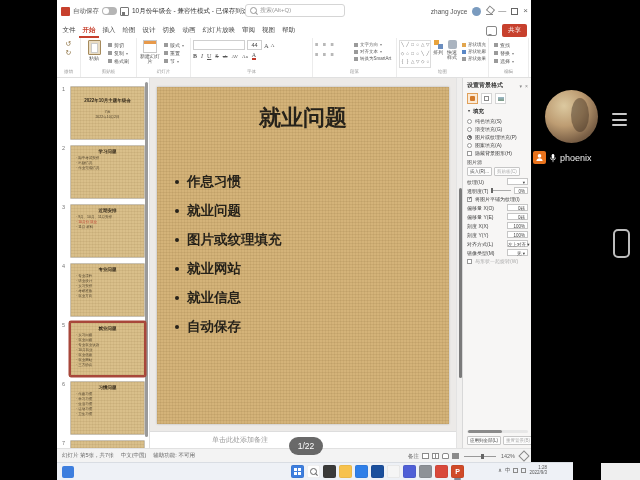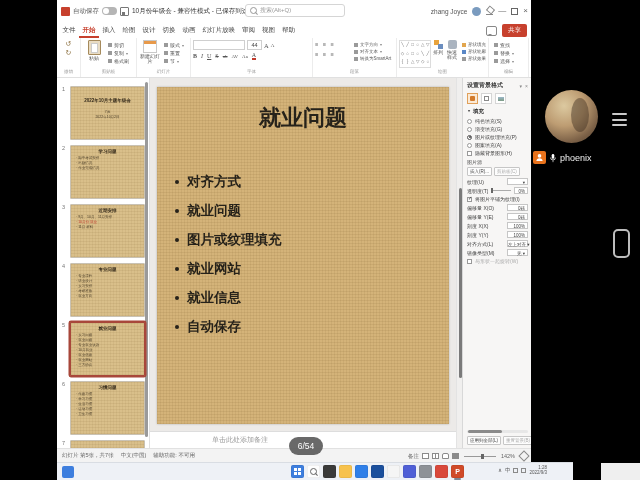--- a/index.html
+++ b/index.html
@@ -478,21 +478,21 @@
           </div>
         </div>
 
       <div class="editor">
         <div class="canvas">
           <div class="slide">
             <div class="slide-title">就业问题</div>
             <div class="bullets" id="bullets">
                 <div class="b-line">
                   <span class="b-dot"></span>
-                  <span>对齐方式</span>
+                  <span>作息习惯</span>
                 </div>
                 <div class="b-line">
                   <span class="b-dot"></span>
                   <span>就业问题</span>
                 </div>
                 <div class="b-line">
                   <span class="b-dot"></span>
                   <span>图片或纹理填充</span>
                 </div>
                 <div class="b-line">
@@ -672,21 +672,21 @@
       <span>中</span>
       <span class="sq"></span>
       <span class="sq"></span>
       <div class="clock">
         <div>1:28</div>
         <div>2022/9/3</div>
       </div>
     </div>
   </div>
 
-  <div class="pill">6/54</div>
+  <div class="pill">1/22</div>
 
   <div class="cam">
     <div class="cam-avatar"></div>
     <div class="cam-label">
       <div class="cam-badge">
         <svg viewBox="0 0 10 10" width="9" height="9">
             <circle cx="5" cy="3.2" r="2" fill="#fff"></circle>
             <path d="M1.5 9c0-2 1.6-3.2 3.5-3.2S8.5 7 8.5 9z" fill="#fff"></path>
           </svg>
       </div>

